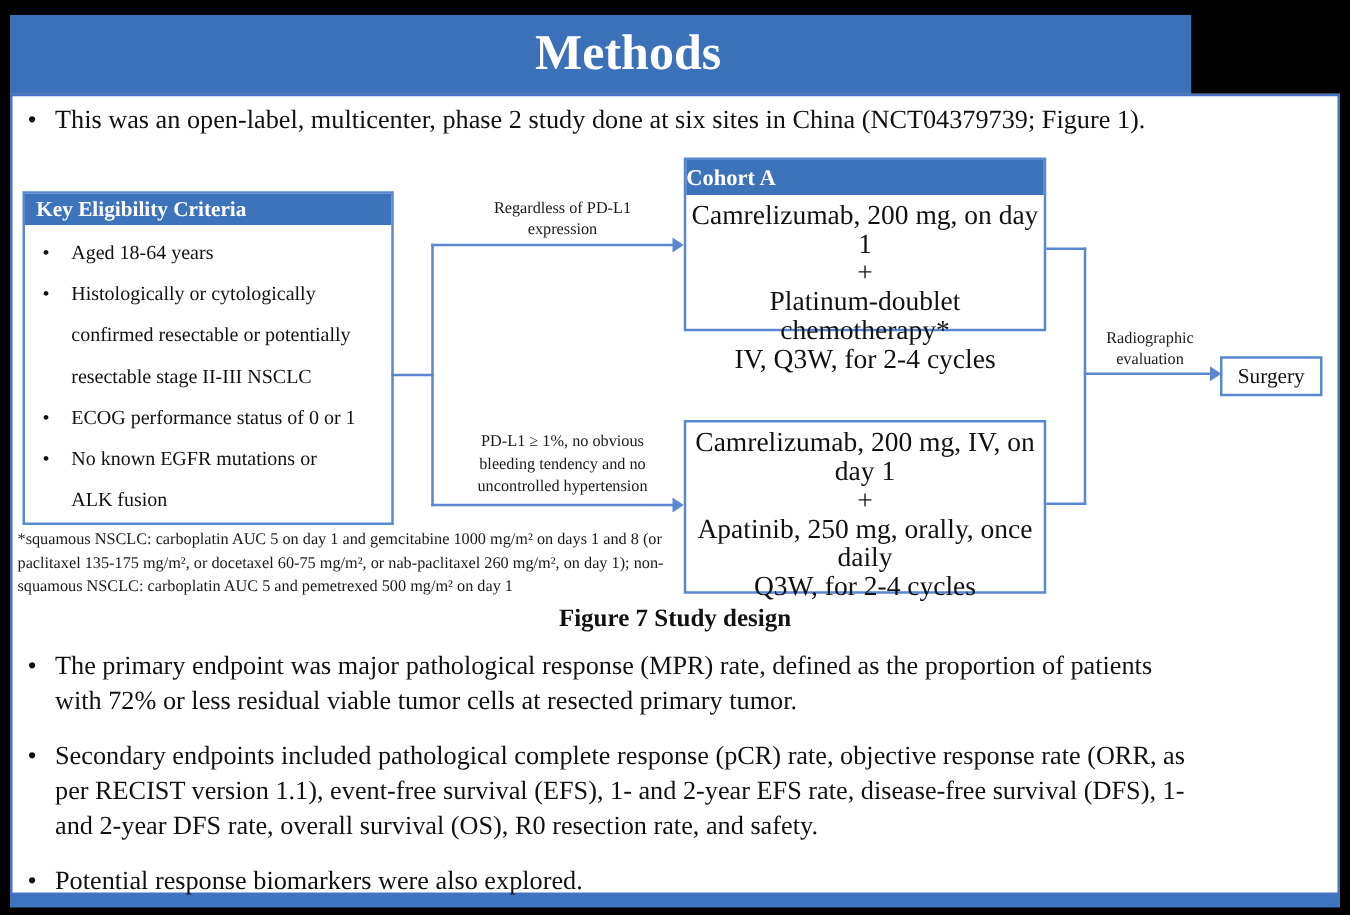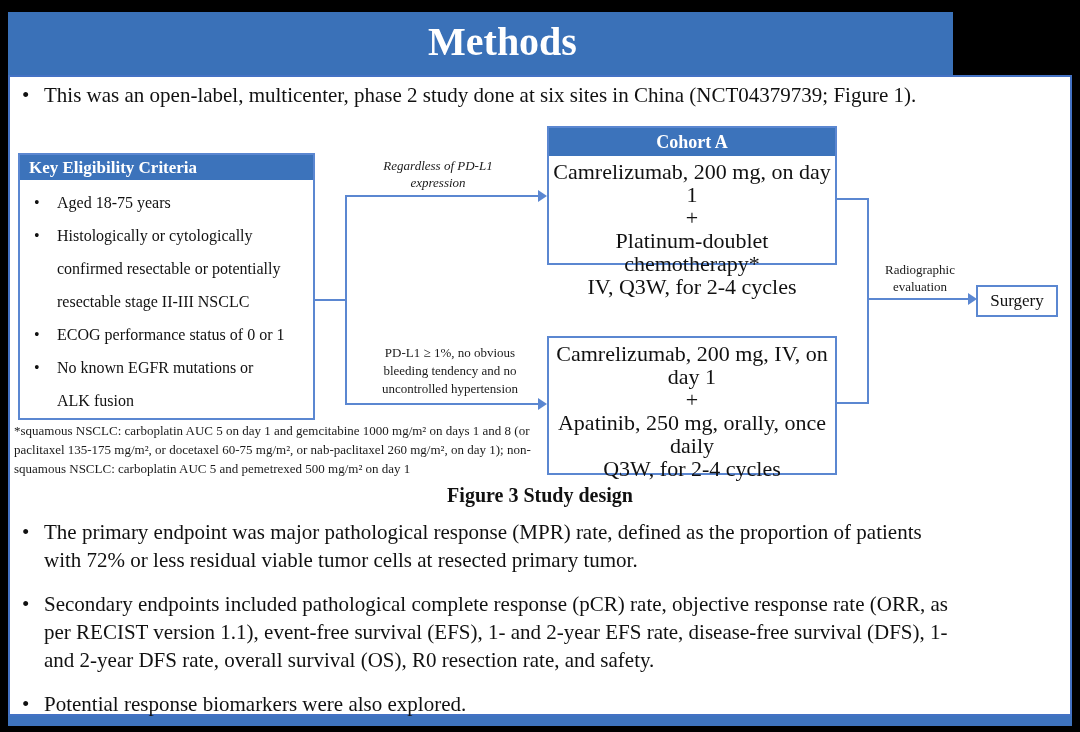--- a/index.html
+++ b/index.html
@@ -37,31 +37,31 @@
   .fbox .hdr{background:var(--box-header); color:#fff; font-weight:bold;}
   .elig{left:18px;top:153px;width:297px;height:267px;}
   .elig .hdr{height:25px; line-height:25px; font-size:17px; padding-left:9px;}
   .elig-body{padding:6px 4px 0 14px;}
   .erow{display:flex; font-size:16px; line-height:33px;}
   .erow .marker{width:23px; flex:none;}
   .erow .etext{white-space:pre-line;}
 
   .cohort{left:547px;width:290px;height:139px;}
   .cohort-a{top:126px;} .cohort-b{top:336px;}
-  .cohort .hdr{height:28px; line-height:28px; font-size:18px; text-align:center;}
+  .cohort .hdr{height:28px; line-height:28px; font-size:18px; text-align:left;}
   .cohort .cbody{
     padding-top:4px; text-align:center; font-size:22px; line-height:23px; white-space:pre-line;
   }
 
   .surgery{left:976px;top:285px;width:82px;height:32px;
     display:flex; align-items:center; justify-content:center; font-size:17px;}
 
   
   .flabel{font-size:13px; line-height:17px; text-align:center; white-space:pre-line; color:#1a1a1a;}
-  .lbl-top{left:360px;top:157px;width:156px;font-style:italic;}
+  .lbl-top{left:372px;top:157px;width:156px;}
   .lbl-bottom{left:362px;top:344px;width:176px;line-height:18px;}
   .lbl-radio{left:858px;top:261px;width:124px;}
 
   .footnote{left:14px;top:421px;width:520px;font-size:13px;line-height:19px;white-space:pre-line;color:#1a1a1a;}
   .caption{left:8px;top:484px;width:1064px;text-align:center;font-weight:bold;font-size:20px;}
 
   
   .hline{height:2px;background:var(--line);}
   .vline{width:2px;background:var(--line);}
   .arrowhead{width:0;height:0;border-top:6px solid transparent;
@@ -79,21 +79,21 @@
 <div class="abs bullet b1">
   <span class="marker">•</span>
   <span class="btext">This was an open-label, multicenter, phase 2 study done at six sites in China (NCT04379739; Figure 1).</span>
 </div>
 
 <div class="abs fbox elig">
   <div class="hdr">Key Eligibility Criteria</div>
   <div class="elig-body">
     <div class="erow">
       <span class="marker">•</span>
-      <span class="etext">Aged 18-75 years</span>
+      <span class="etext">Aged 18-64 years</span>
     </div>
     <div class="erow">
       <span class="marker">•</span>
       <span class="etext">Histologically or cytologically
 confirmed resectable or potentially
 resectable stage II-III NSCLC</span>
     </div>
     <div class="erow">
       <span class="marker">•</span>
       <span class="etext">ECOG performance status of 0 or 1</span>
@@ -141,21 +141,21 @@
 
 <div class="abs flabel lbl-radio">Radiographic
 evaluation</div>
 <div class="abs fbox surgery">
   <span>Surgery</span>
 </div>
 
 <div class="abs footnote">*squamous NSCLC: carboplatin AUC 5 on day 1 and gemcitabine 1000 mg/m² on days 1 and 8 (or
 paclitaxel 135-175 mg/m², or docetaxel 60-75 mg/m², or nab-paclitaxel 260 mg/m², on day 1); non-
 squamous NSCLC: carboplatin AUC 5 and pemetrexed 500 mg/m² on day 1</div>
-<div class="abs caption">Figure 3 Study design</div>
+<div class="abs caption">Figure 7 Study design</div>
 
 <div class="abs bullet b2">
   <span class="marker">•</span>
   <span class="btext">The primary endpoint was major pathological response (MPR) rate, defined as the proportion of patients
 with 72% or less residual viable tumor cells at resected primary tumor.</span>
 </div>
 <div class="abs bullet b3">
   <span class="marker">•</span>
   <span class="btext">Secondary endpoints included pathological complete response (pCR) rate, objective response rate (ORR, as
 per RECIST version 1.1), event-free survival (EFS), 1- and 2-year EFS rate, disease-free survival (DFS), 1-

